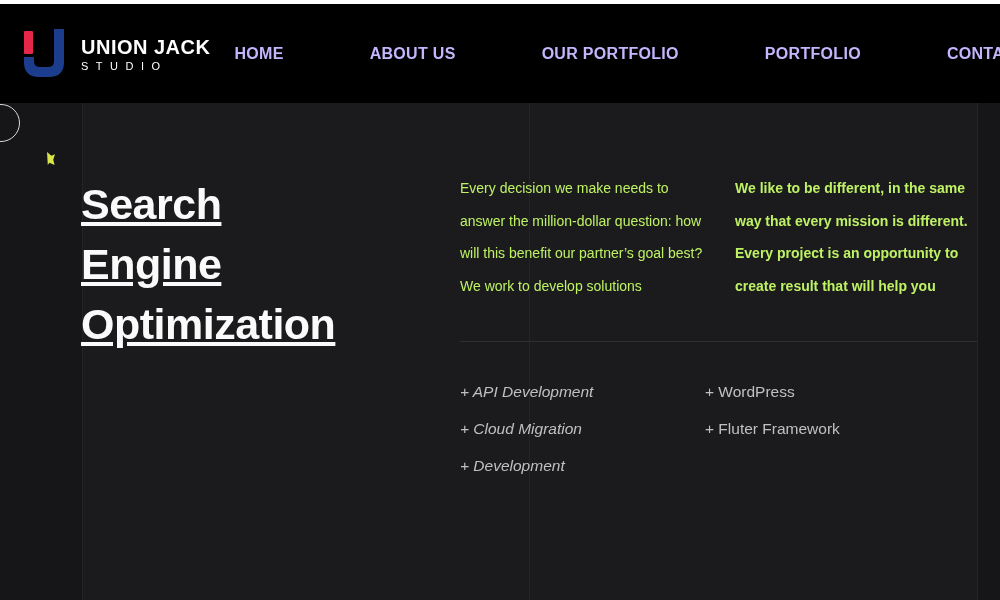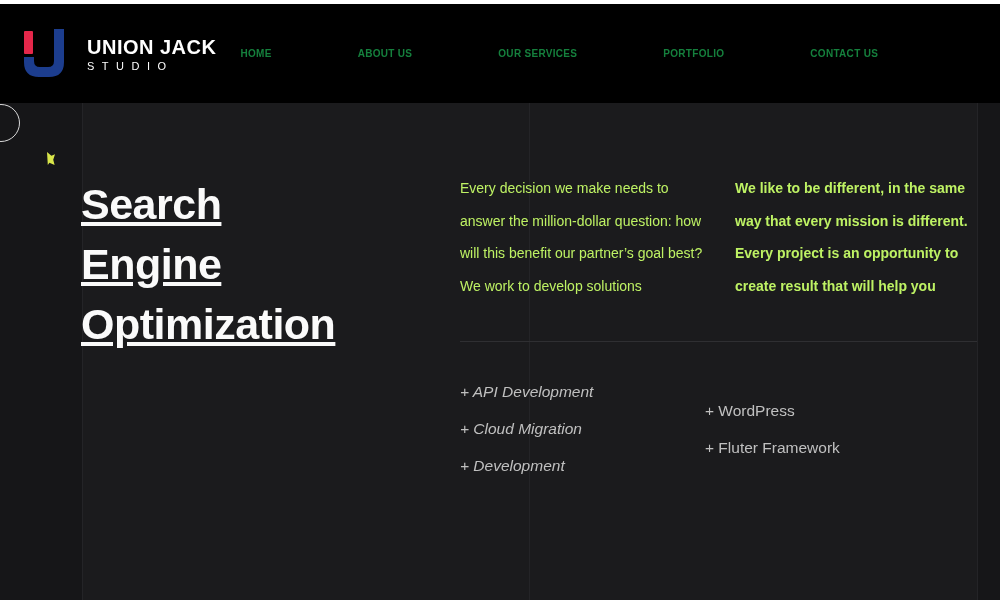--- a/index.html
+++ b/index.html
@@ -16,37 +16,37 @@
     background: #ffffff; z-index: 5;
   }
 
   
   .header {
     position: absolute; top: 4px; left: 0; width: 1000px; height: 99px;
     background: #000000; z-index: 4;
     display: flex; align-items: center;
   }
   .logo {
-    display: flex; align-items: center; gap: 23px; margin-left: 24px;
+    display: flex; align-items: center; gap: 17px; margin-left: 24px;
   }
   .logo-icon { position: relative; width: 40px; height: 50px; }
   .brand-text { display: flex; flex-direction: column; }
   .brand-name {
     color: #ffffff; font-size: 20px; font-weight: bold;
     letter-spacing: 0.5px; line-height: 22px; white-space: nowrap;
   }
   .brand-sub {
     color: #ffffff; font-size: 11px; font-weight: normal;
     letter-spacing: 7.5px; margin-top: 2px; white-space: nowrap;
   }
   .nav {
     display: flex; align-items: center; gap: 86px; margin-left: 24px;
   }
   .nav-item {
-    color: #15803d; font-size: 10px; font-weight: bold;
+    color: #c4b5fd; font-size: 16px; font-weight: bold;
     letter-spacing: 0.3px; white-space: nowrap; cursor: pointer;
   }
 
   
   .content-bg {
     position: absolute; top: 103px; left: 82px; width: 895px; height: 497px;
     background: #1b1b1d; z-index: 0;
   }
   .grid-line {
     position: absolute; top: 103px; width: 1px; height: 497px;
@@ -86,21 +86,21 @@
 
   
   .section-divider {
     position: absolute; left: 460px; top: 341px; width: 517px; height: 1px;
     background: #2f2f32; z-index: 2;
   }
 
   
   .service-list { position: absolute; top: 383px; z-index: 2; list-style: none; }
   .service-list.c1 { left: 460px; font-style: italic; }
-  .service-list.c2 { left: 705px; margin-top: 19px; }
+  .service-list.c2 { left: 705px; }
   .service-item {
     color: #c0c0c0; font-size: 15.5px; line-height: 17px;
     margin-bottom: 20px; white-space: nowrap; cursor: pointer;
   }
 </style>
 </head>
 <body>
 
 <div class="top-strip"></div>
 
@@ -114,21 +114,21 @@
     </div>
     <div class="brand-text">
       <span class="brand-name">UNION JACK</span>
       <span class="brand-sub">STUDIO</span>
     </div>
   </div>
 
   <nav class="nav">
     <span class="nav-item">HOME</span>
     <span class="nav-item">ABOUT US</span>
-    <span class="nav-item">OUR SERVICES</span>
+    <span class="nav-item">OUR PORTFOLIO</span>
     <span class="nav-item">PORTFOLIO</span>
     <span class="nav-item">CONTACT US</span>
   </nav>
 </div>
 
 <div class="content-bg"></div>
 <div class="grid-line g1"></div>
 <div class="grid-line g2"></div>
 <div class="grid-line g3"></div>
 

